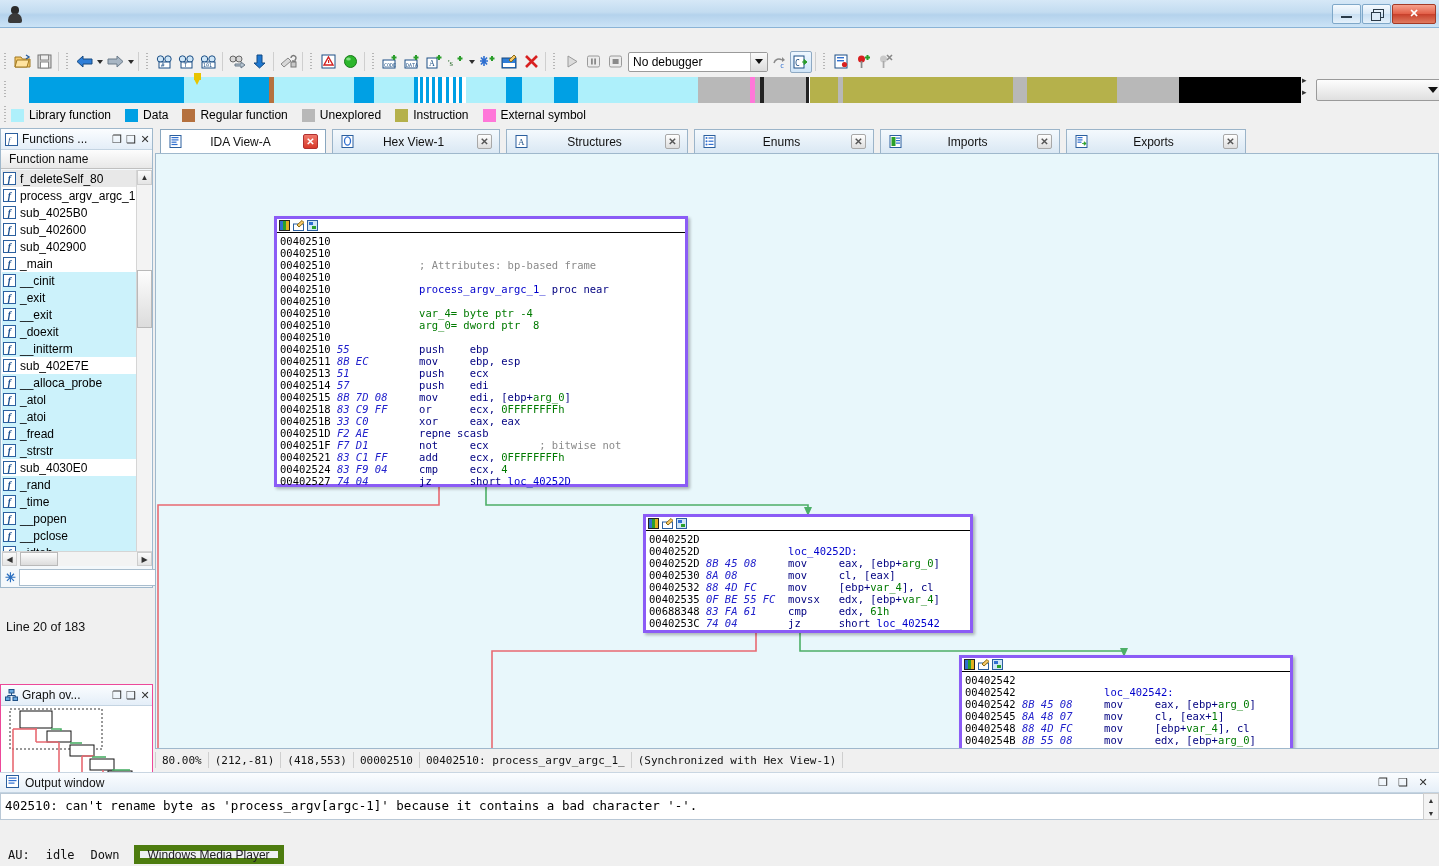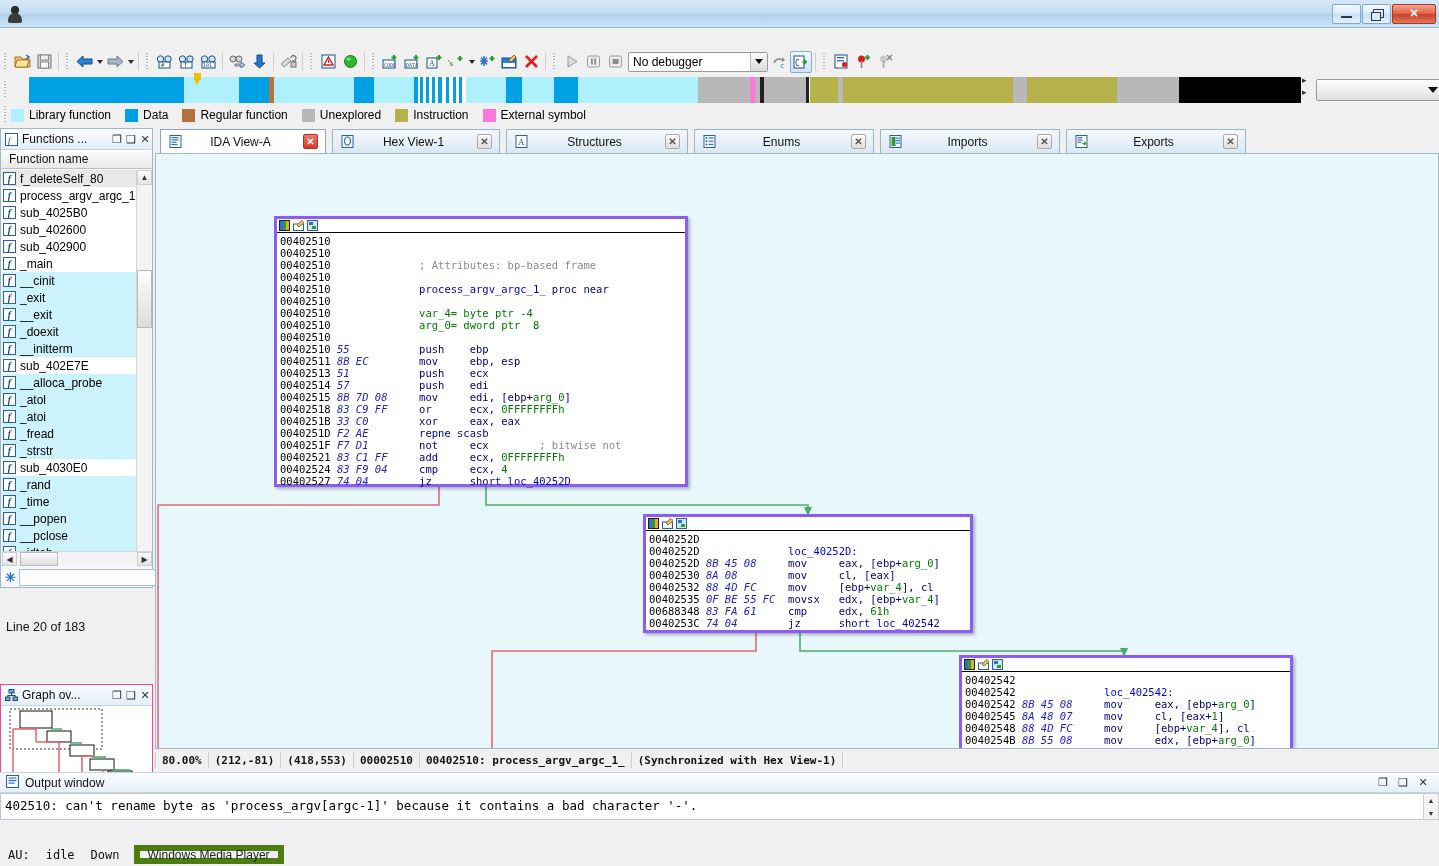--- a/index.html
+++ b/index.html
@@ -176,21 +176,21 @@
   .c-op   { color:#000080; }
   .c-num  { color:#007a00; }
   .c-name { color:#0000cc; }
   .c-cmt  { color:#8a8a8a; }
   .c-var  { color:#007a00; }
   .c-loc  { color:#0000cc; }
 
   
   .gstatus { position:absolute; left:155px; top:750px; width:1284px; height:20px; background:#f0f0f0; display:flex; align-items:center;
              font-family:"DejaVu Sans Mono","Liberation Mono",monospace; font-size:11px; color:#111;}
-  .gstatus .cell { padding:0 6px; border-right:1px solid #cfcfcf; height:16px; display:flex; align-items:center;font-weight:bold; }
+  .gstatus .cell { padding:0 6px; border-right:1px solid #cfcfcf; height:16px; display:flex; align-items:center; }
   .gstatus .cell:first-child{border-left:1px solid #cfcfcf;}
 
   
   .outwin { position:absolute; left:0; top:772px; width:1439px; height:70px; background:#f0f0f0; border-top:1px solid #c9d6e2;}
   .outhdr { height:20px; display:flex; align-items:center; background:linear-gradient(to bottom,#fbfdff,#e6eff8); border-bottom:1px solid #c4d4e2;}
   .outhdr .oico{width:15px;height:15px;margin:0 4px 0 6px;flex:none;}
   .outhdr .olbl{font-size:12px;color:#111;}
   .outhdr .obtns{margin-left:auto;display:flex;align-items:center;margin-right:6px;}
   .outhdr .obtn{width:20px;height:16px;display:flex;align-items:center;justify-content:center;font-size:11px;color:#333;}
   .outbody { position:absolute;left:0;top:20px;width:1439px;height:27px;background:#fff;border:1px solid #b9c8d6;overflow:hidden;}

